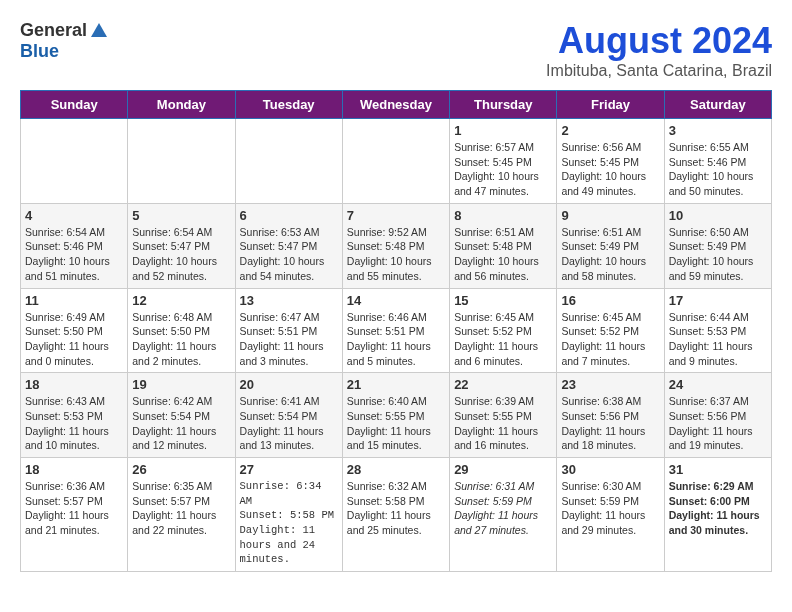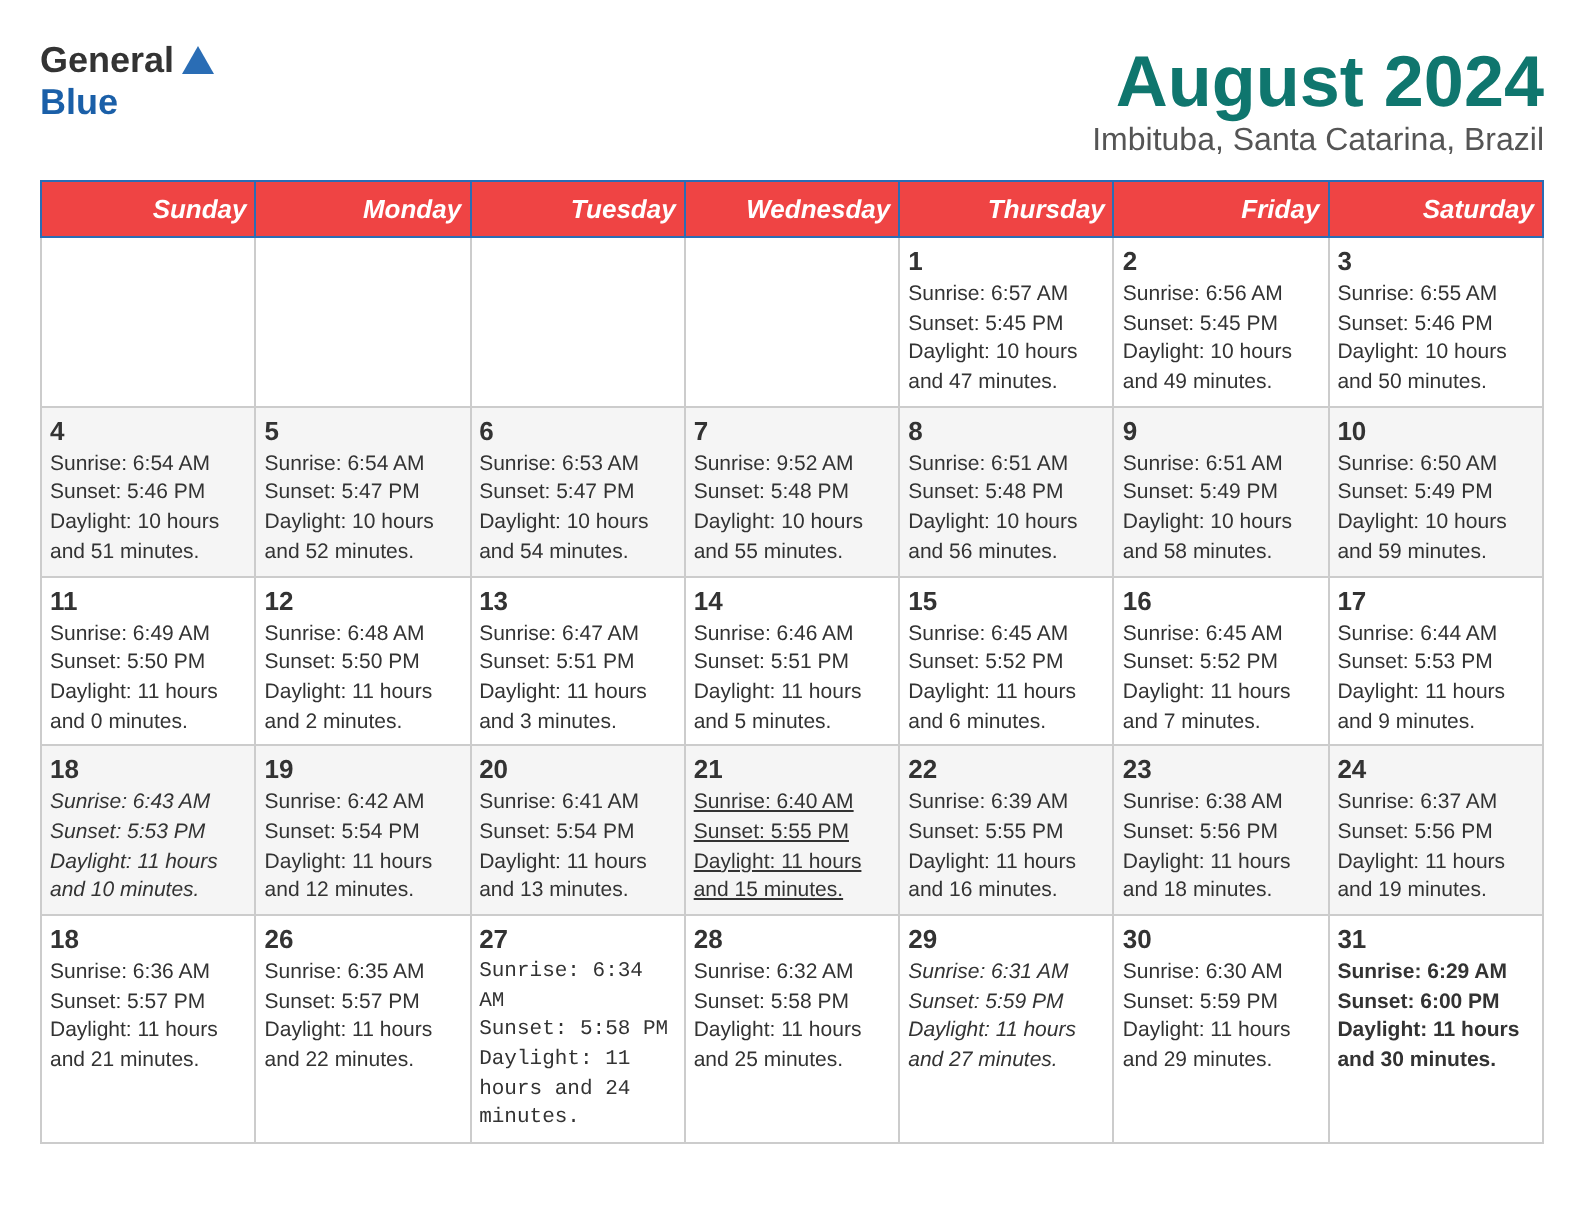--- a/index.html
+++ b/index.html
@@ -39,41 +39,40 @@
       width: 20px;
       height: 20px;
       margin-left: 2px;
     }
     .title-block {
       text-align: right;
     }
     .main-title {
       font-size: 36px;
       font-weight: bold;
-      color: #0f766e;
+      color: #1d4ed8;
     }
     .subtitle {
       font-size: 16px;
       color: #555;
       text-align: center;
     }
     .calendar {
       width: 100%;
       border-collapse: collapse;
       font-size: 11px;
     }
     .calendar th {
-      background-color: #ef4444;
+      background-color: #701a75;
       color: white;
       padding: 6px 4px;
-      text-align: right;
+      text-align: center;
       font-size: 13px;
       font-weight: bold;
       border: 1px solid #2a6db5;
-      font-style: italic;
     }
     .calendar td {
       border: 1px solid #ccc;
       vertical-align: top;
       padding: 4px;
       width: 107px;
       min-height: 80px;
       background: #fff;
     }
     .calendar tr:nth-child(even) td {
@@ -238,39 +237,39 @@
         <td>
           <span class="day-number">17</span>
           <div class="day-info" style="white-space: pre-line;">Sunrise: 6:44 AM
 Sunset: 5:53 PM
 Daylight: 11 hours and 9 minutes.</div>
         </td>
       </tr>
       <tr class="row-alt">
         <td>
           <span class="day-number">18</span>
-          <div class="day-info" style="white-space: pre-line; font-style: italic;">Sunrise: 6:43 AM
+          <div class="day-info" style="white-space: pre-line;">Sunrise: 6:43 AM
 Sunset: 5:53 PM
 Daylight: 11 hours and 10 minutes.</div>
         </td>
         <td>
           <span class="day-number">19</span>
           <div class="day-info" style="white-space: pre-line;">Sunrise: 6:42 AM
 Sunset: 5:54 PM
 Daylight: 11 hours and 12 minutes.</div>
         </td>
         <td>
           <span class="day-number">20</span>
           <div class="day-info" style="white-space: pre-line;">Sunrise: 6:41 AM
 Sunset: 5:54 PM
 Daylight: 11 hours and 13 minutes.</div>
         </td>
         <td>
           <span class="day-number">21</span>
-          <div class="day-info" style="white-space: pre-line; text-decoration: underline;">Sunrise: 6:40 AM
+          <div class="day-info" style="white-space: pre-line;">Sunrise: 6:40 AM
 Sunset: 5:55 PM
 Daylight: 11 hours and 15 minutes.</div>
         </td>
         <td>
           <span class="day-number">22</span>
           <div class="day-info" style="white-space: pre-line;">Sunrise: 6:39 AM
 Sunset: 5:55 PM
 Daylight: 11 hours and 16 minutes.</div>
         </td>
         <td>

